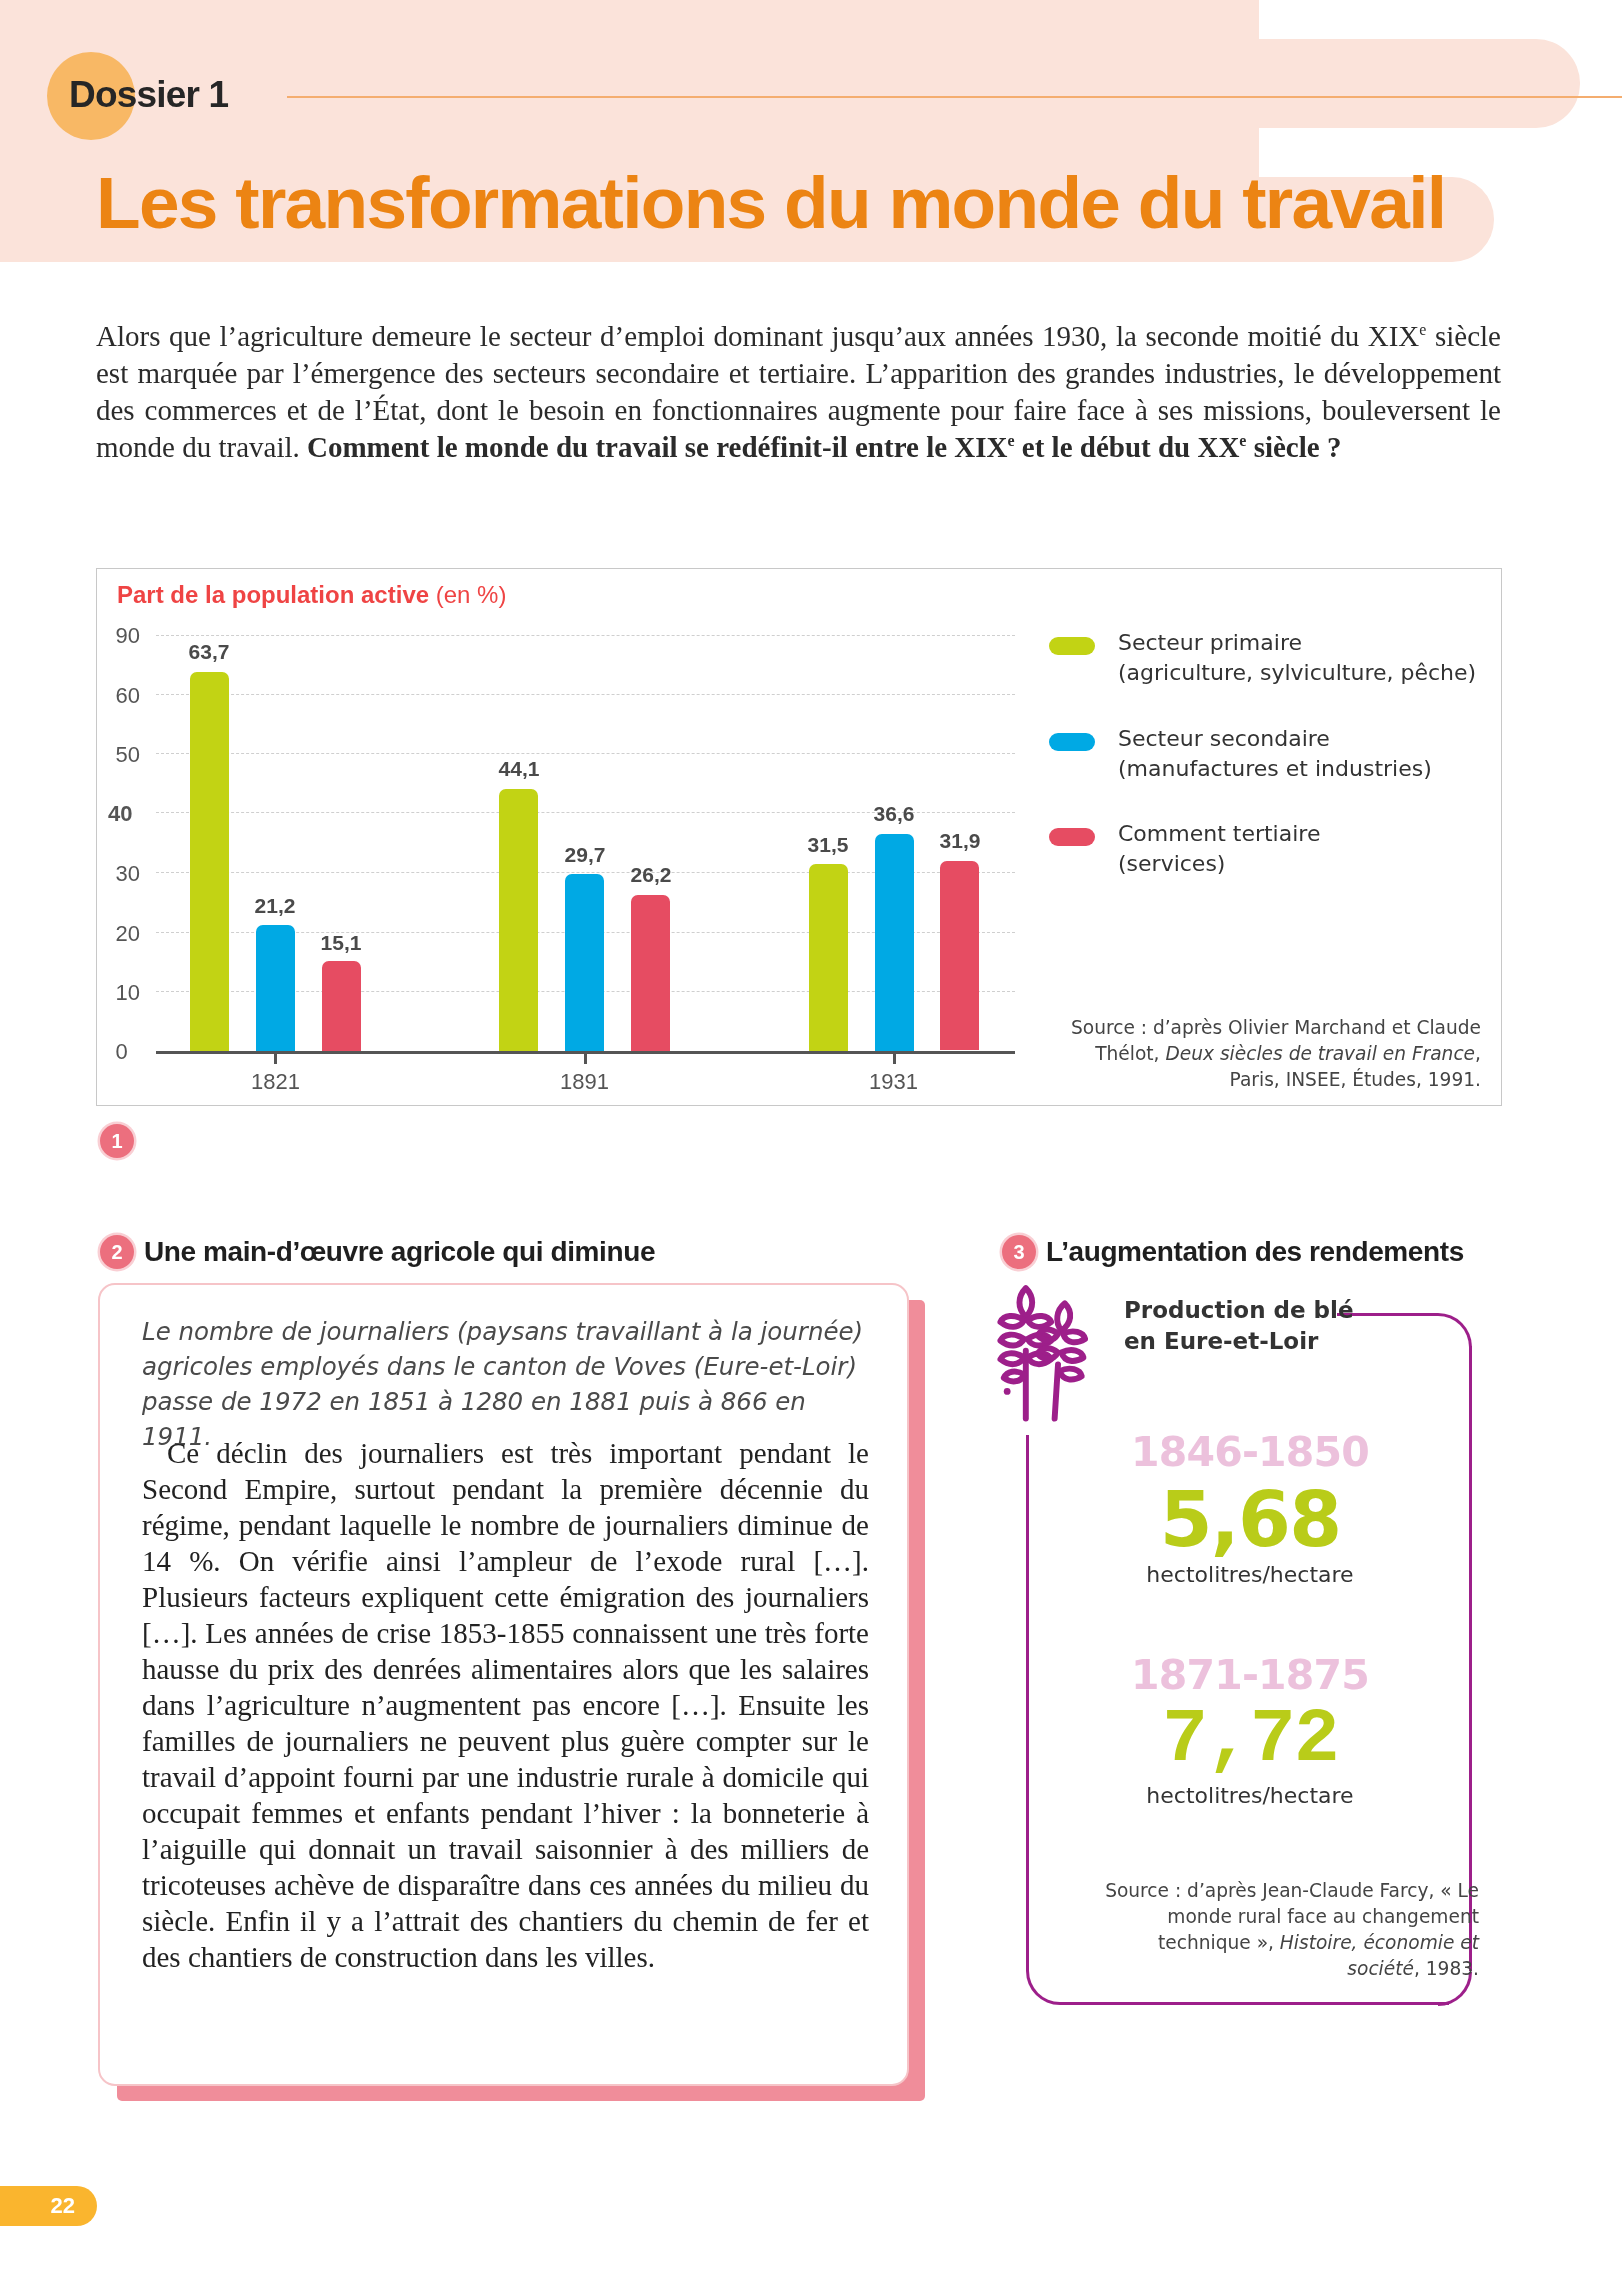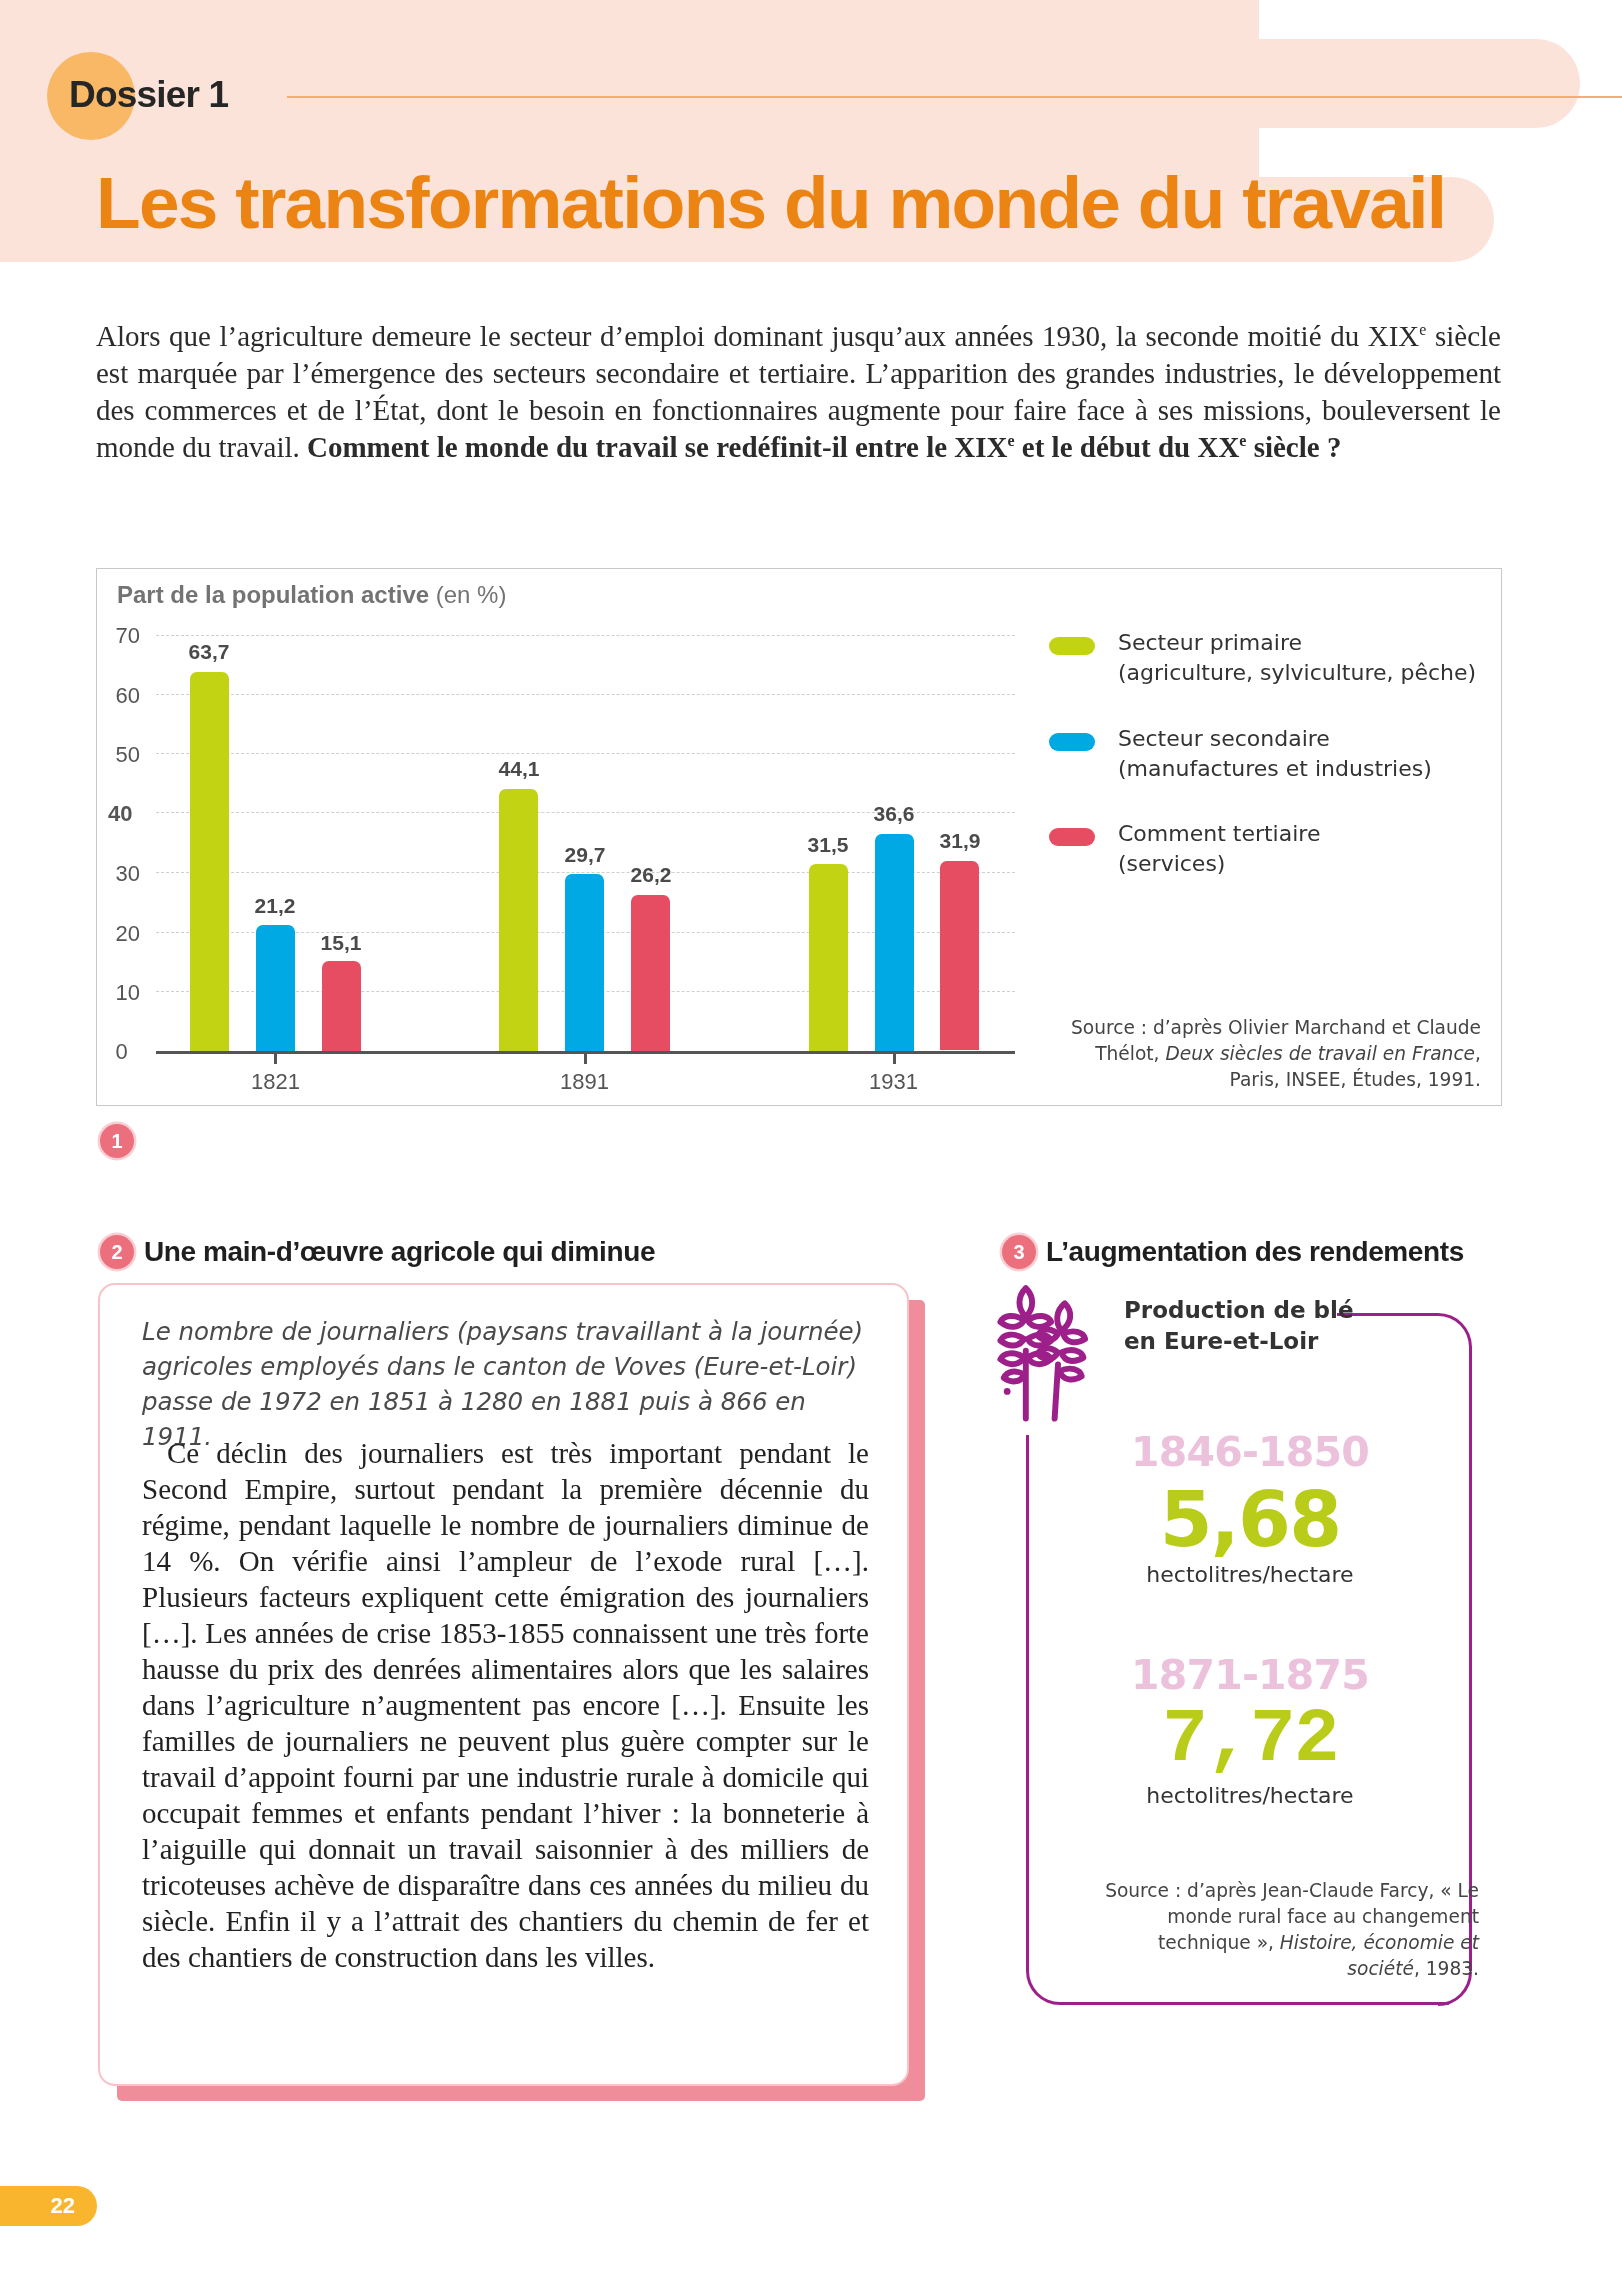--- a/index.html
+++ b/index.html
@@ -18,21 +18,21 @@
 
   .page-title { position: absolute; left: 96px; top: 161px; font-family: "Liberation Sans", sans-serif; font-weight: bold; font-size: 73px; color: #ec8413; letter-spacing: -1.7px; white-space: nowrap; }
 
   
   .intro { position: absolute; left: 96px; top: 318px; width: 1405px; font-family: Liberation Serif, serif; font-size: 29px; line-height: 37px; color: #2b2b2b; text-align: justify; }
   .intro b { font-weight: bold; }
   sup { font-size: 0.55em; vertical-align: super; line-height: 0; }
 
   
   .chart-box { position: absolute; left: 96px; top: 568px; width: 1406px; height: 538px; border: 1.7px solid #c8c8c8; background: #fff; }
-  .chart-title { position: absolute; left: 20px; top: 12px; font-family: "Liberation Sans", sans-serif; font-size: 24px; color: #737373; }
+  .chart-title { position: absolute; left: 20px; top: 12px; font-family: "Liberation Sans", sans-serif; font-size: 24px; color: #ef4444; }
   .chart-title b { font-weight: bold; }
   .y-tick { position: absolute; width: 51px; text-align: left; font-family: "Liberation Sans", sans-serif; font-size: 22px; color: #555; }
   .gridline { position: absolute; left: 59px; width: 859px; height: 0; border-top: 1.7px dashed #cfcfcf; }
   .axis-base { position: absolute; left: 59px; top: 482px; width: 859px; height: 2.5px; background: #555; }
   .x-tick { position: absolute; top: 483px; width: 2.5px; height: 12px; background: #555; }
   .x-label { position: absolute; top: 500px; width: 101px; text-align: center; font-family: "Liberation Sans", sans-serif; font-size: 22px; color: #555; }
   .bar { position: absolute; width: 39px; border-radius: 6.8px 6.8px 0 0; }
   .bar-val { position: absolute; width: 76px; text-align: center; font-family: "Liberation Sans", sans-serif; font-weight: bold; font-size: 21px; color: #4a4a4a; }
 
   .legend-item { position: absolute; left: 952px; }
@@ -83,21 +83,21 @@
 <div class="chart-box">
   <div class="chart-title"><b>Part de la population active</b> <span>(en %)</span></div>
 
   <div class="y-tick" style="left:18.6px; top:470px;">0</div>
   <div class="y-tick" style="left:18.6px; top:411px;">10</div>
   <div class="y-tick" style="left:18.6px; top:352px;">20</div>
   <div class="y-tick" style="left:18.6px; top:292px;">30</div>
   <div class="y-tick" style="left:11px; top:232px;font-weight:bold;">40</div>
   <div class="y-tick" style="left:18.6px; top:173px;">50</div>
   <div class="y-tick" style="left:18.6px; top:114px;">60</div>
-  <div class="y-tick" style="left:18.6px; top:54px;">70</div>
+  <div class="y-tick" style="left:18.6px; top:54px;">90</div>
 
   <div class="gridline" style="top:422px;"></div>
   <div class="gridline" style="top:363px;"></div>
   <div class="gridline" style="top:303px;"></div>
   <div class="gridline" style="top:243px;"></div>
   <div class="gridline" style="top:184px;"></div>
   <div class="gridline" style="top:125px;"></div>
   <div class="gridline" style="top:66px;"></div>
 
   <div class="bar" style="left:93px; top:103px; height:379px; background:#c2d314;"></div>

